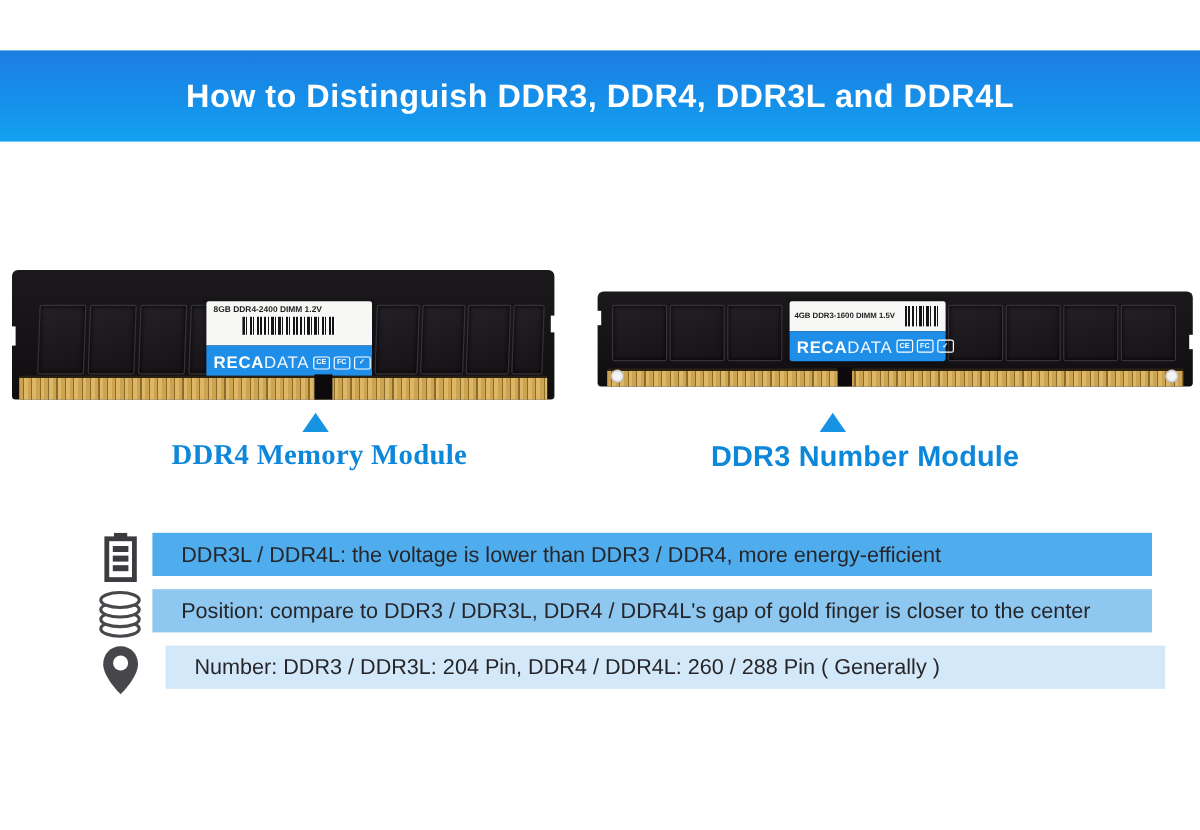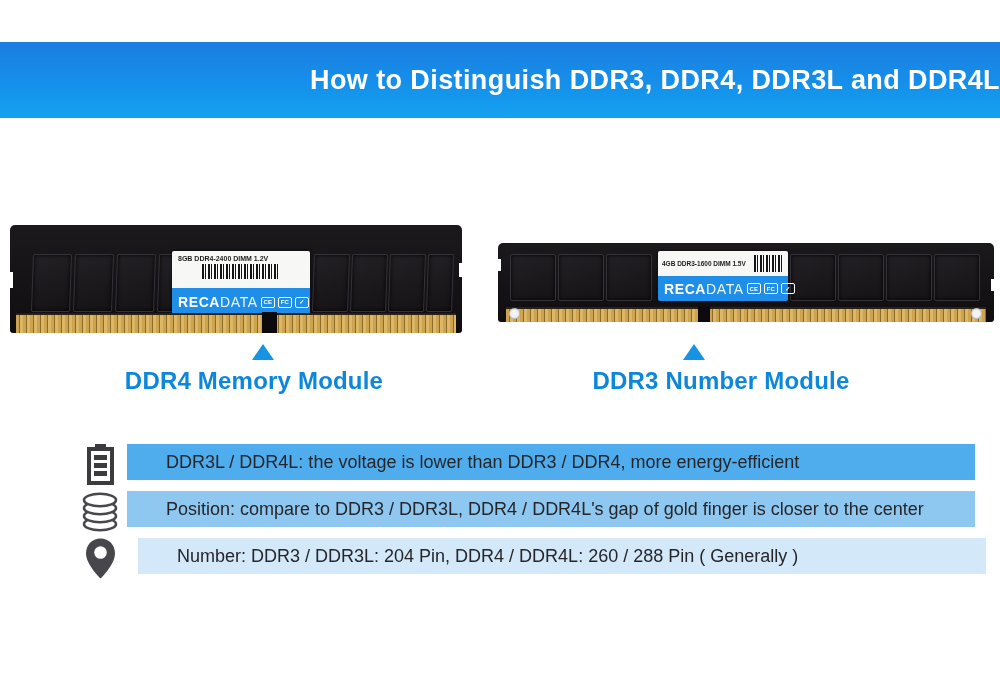--- a/index.html
+++ b/index.html
@@ -2,21 +2,21 @@
 <html><head>
 <meta charset="utf-8">
 <style>
   html,body{margin:0;padding:0;background:#fff;}
   body{font-family:"Liberation Sans", sans-serif;}
   #page{position:relative;width:1000px;height:692px;background:#ffffff;overflow:hidden;}
 
   
   .banner{position:absolute;left:0;top:42px;width:1000px;height:76px;
     background:linear-gradient(180deg,#1c7de0 0%,#1590ea 55%,#13a2f1 100%);}
-  .banner-title{width:100%;line-height:76px;text-align:right;color:#ffffff;
+  .banner-title{width:100%;line-height:76px;text-align:center;color:#ffffff;
     font-size:27px;font-weight:bold;letter-spacing:.4px;}
 
   
   .module{position:absolute;background:linear-gradient(180deg,#1c191c 0%,#141114 70%,#0f0d0f 100%);
     border-radius:5px 5px 3px 3px;}
   #ddr4-module{left:10px;top:225px;width:452px;height:108px;}
   #ddr3-module{left:498px;top:243px;width:496px;height:79px;}
   .chip{position:absolute;background:linear-gradient(160deg,#242126 0%,#1b181c 60%,#161316 100%);
     border:1px solid #35323a;border-radius:2px;box-shadow:inset 0 0 4px #000;}
   .chip.skew{transform:skewX(-2deg);}
@@ -47,21 +47,21 @@
   .tri{position:absolute;width:0;height:0;border-left:11px solid transparent;
     border-right:11px solid transparent;border-bottom:16px solid #1793e3;}
   .caption{position:absolute;width:340px;text-align:center;color:#0d87da;
     font-size:24px;font-weight:bold;letter-spacing:.2px;}
 
   
   .info-row{position:absolute;left:0;width:1000px;height:36px;}
   .row-icon{position:absolute;left:80px;top:-2px;width:40px;height:44px;
     display:flex;align-items:center;justify-content:center;}
   .row-bar{position:absolute;left:127px;width:809px;height:36px;line-height:36px;
-    padding-left:39px;font-size:18px;color:#26262a;white-space:nowrap;overflow:hidden;}
+    padding-left:24px;font-size:18px;color:#26262a;white-space:nowrap;overflow:hidden;}
 </style>
 </head>
 <body>
 
 <div id="page">
 
   <div class="banner">
     <div class="banner-title">How to Distinguish DDR3, DDR4, DDR3L and DDR4L</div>
   </div>
 
@@ -127,21 +127,21 @@
 
     <div class="gold low" style="left:8px;right:8px;">
       <div class="notch" style="left:192px;width:12px;"></div>
     </div>
     <div class="hole" style="left:11px;"></div>
     <div class="hole" style="right:12px;"></div>
   </div>
 
   <div class="tri" style="left:252px;top:344px;"></div>
   <div class="tri" style="left:683px;top:344px;"></div>
-  <div class="caption" style="left:84px;top:367px;">DDR4 Memory Module</div>
+  <div class="caption" style="left:96px;top:367px;font-family:Liberation Serif, serif;">DDR4 Memory Module</div>
   <div class="caption" style="left:551px;top:367px;">DDR3 Number Module</div>
 
   <div class="info-row" style="top:444px;">
     <span class="row-icon">
       <svg width="29" height="41" viewBox="0 0 29 41">
         <rect x="9" y="0" width="11" height="5" fill="#3b3b40"></rect>
         <rect x="3" y="5" width="23" height="34" fill="none" stroke="#3b3b40" stroke-width="4"></rect>
         <rect x="8" y="11" width="13" height="5" fill="#3b3b40"></rect>
         <rect x="8" y="19" width="13" height="5" fill="#3b3b40"></rect>
         <rect x="8" y="27" width="13" height="5" fill="#3b3b40"></rect>

